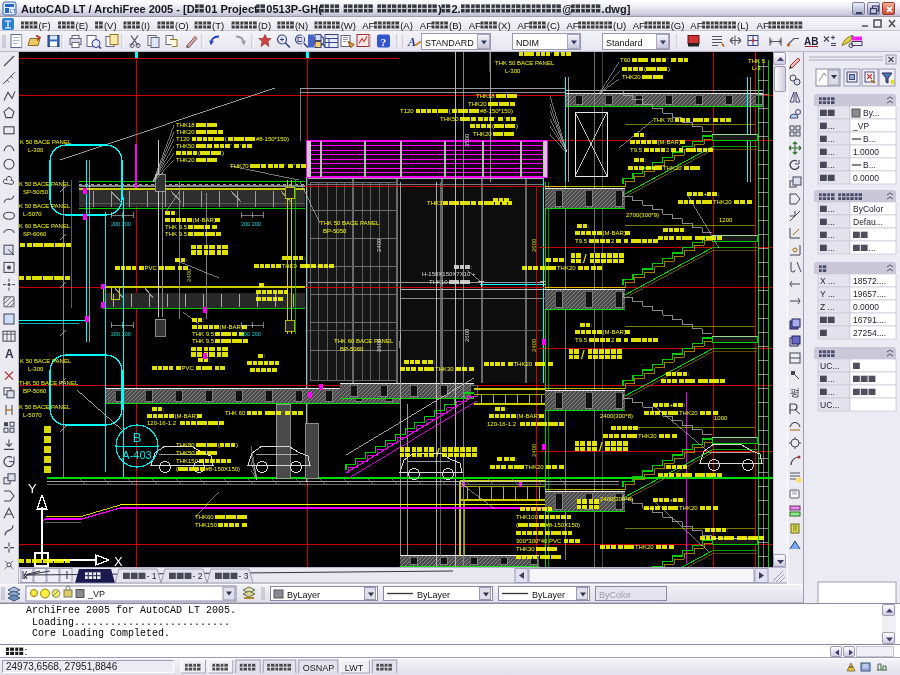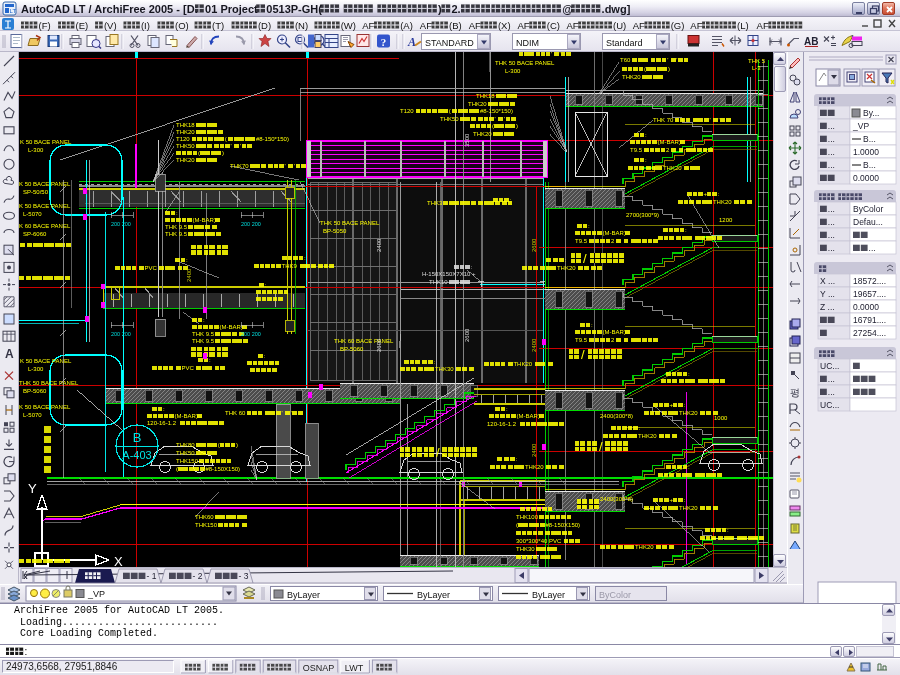--- a/index.html
+++ b/index.html
@@ -2330,21 +2330,21 @@
     <text x="417.0" y="597.5" font-size="9" fill="#111" font-family="Liberation Sans, sans-serif">ByLayer</text>
   </svg><div style="position:absolute;left:498px;top:586px;width:92px;height:15px;background:#fff;border:1px solid #8a88a5;"></div><div style="position:absolute;left:576px;top:587px;width:12px;height:13px;background:#e0deea;border:1px solid #9a98b2;">
     <svg width="12" height="13">
       <path d="M3 4.5 l3 4 l3 -4 Z" fill="#334"></path>
     </svg>
   </div><svg style="position:absolute;left:0;top:0" width="900" height="675">
     <path d="M502 593.5 h26" stroke="#333" stroke-width="1.3"></path>
     <text x="532.0" y="597.5" font-size="9" fill="#111" font-family="Liberation Sans, sans-serif">ByLayer</text>
   </svg><div style="position:absolute;left:595px;top:586px;width:72px;height:15px;background:#e6e4ee;border:1px solid #8a88a5;"></div><svg style="position:absolute;left:0;top:0" width="900" height="675">
     <text x="599.0" y="597.5" font-size="9" fill="#9a98a8" font-family="Liberation Sans, sans-serif">ByColor</text>
-  </svg><div style="position:absolute;left:0;top:603px;width:900px;height:42px;background:#fff;border:1px solid #8a88a5;border-left:none;border-right:none;"></div><div style="position:absolute;left:2px;top:605px;width:878px;height:38px;background:#fff;font-family:'Liberation Mono',monospace;font-size:10px;color:#000;line-height:11.5px;white-space:pre;">  ArchiFree 2005 for AutoCAD LT 2005.
+  </svg><div style="position:absolute;left:0;top:603px;width:900px;height:42px;background:#fff;border:1px solid #8a88a5;border-left:none;border-right:none;"></div><div style="position:absolute;left:14px;top:605px;width:878px;height:38px;background:#fff;font-family:'Liberation Mono',monospace;font-size:10px;color:#000;line-height:11.5px;white-space:pre;">  ArchiFree 2005 for AutoCAD LT 2005.
    Loading..........................
    Core Loading Completed.</div><div style="position:absolute;left:882px;top:604px;width:14px;height:40px;background:#f0eff5;"></div><div style="position:absolute;left:882px;top:604px;width:13px;height:12px;background:linear-gradient(180deg,#fdfdfe,#cfcde0);border:1px solid #9d9bb5;border-radius:2px;">
     <svg width="13" height="12">
       <path d="M6.5 3.5 L3 7.5 L10 7.5 Z" fill="#3c3c66"></path>
     </svg>
   </div><div style="position:absolute;left:882px;top:632px;width:13px;height:12px;background:linear-gradient(180deg,#fdfdfe,#cfcde0);border:1px solid #9d9bb5;border-radius:2px;">
     <svg width="13" height="12">
       <path d="M6.5 8.5 L3 4.5 L10 4.5 Z" fill="#3c3c66"></path>
     </svg>
   </div><div style="position:absolute;left:0;top:645px;width:900px;height:13px;background:#fff;border-bottom:1px solid #9d9bb5;"></div><svg style="position:absolute;left:0;top:0" width="900" height="675">

